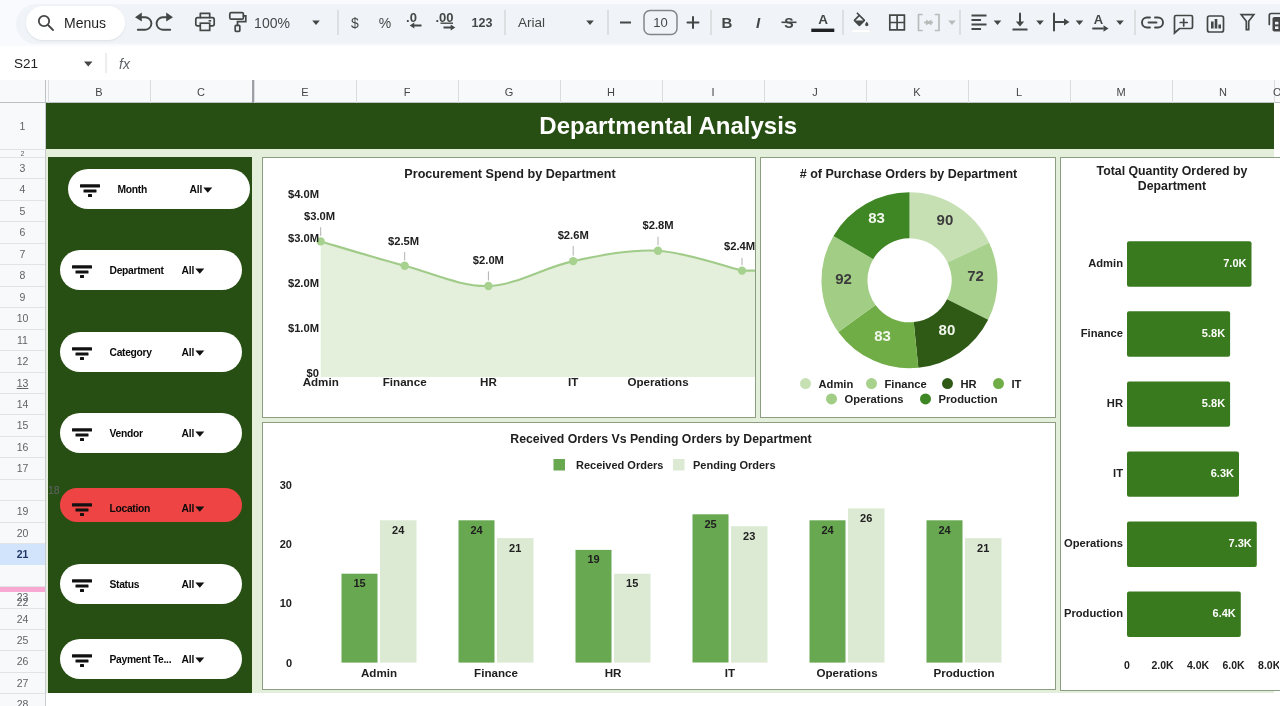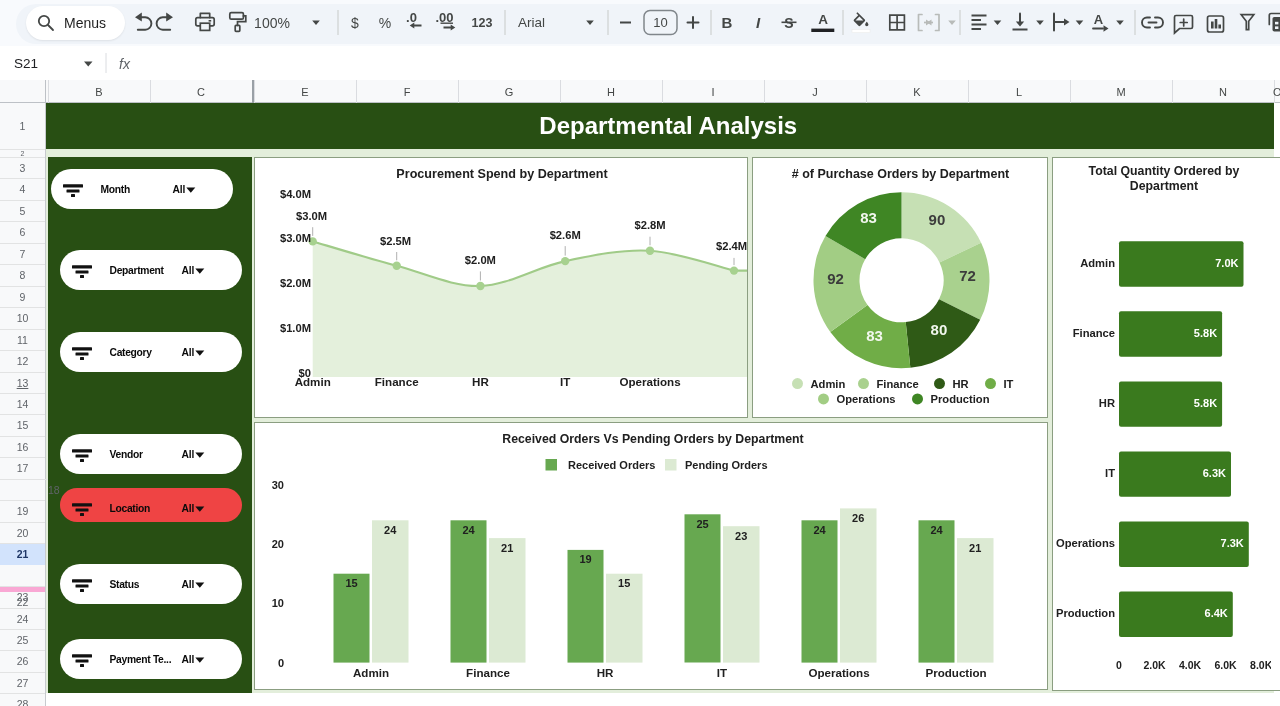--- a/index.html
+++ b/index.html
@@ -1,17 +1,17 @@
 <!DOCTYPE html>
 <html><head><meta charset="utf-8">
 <style>
 * { margin:0; padding:0; box-sizing:border-box; }
 body { width:1280px; height:706px; font-family:"Liberation Sans", sans-serif; background:#ffffff; overflow:hidden; position:relative; }
 .rn { position:absolute; left:0; width:45px; color:#5f6368; font-size:10.5px; text-align:center; }
-.box { position:absolute; background:#fff; border:1px solid #8b9e81; overflow:hidden; }
+.box { position:absolute; background:#fff; border:1px solid #8b9e81; overflow:hidden;margin-left:8px; }
 .box svg { position:absolute; left:0; top:0; }
 svg text { font-family:"Liberation Sans", sans-serif; }
 .t { fill:#202020; }
 .b { font-weight:bold; }
 </style></head>
 <body>
 <div style="position:absolute;left:0;top:0;width:1280px;height:46px;background:#f8fafd;"></div>
 <div style="position:absolute;left:16px;top:4px;width:1270px;height:40px;background:#f0f4f9;border-radius:20px 0 0 20px;"></div>
 <div style="position:absolute;left:26px;top:6px;width:99px;height:34px;background:#fff;border-radius:17px;box-shadow:0 1px 2px rgba(0,0,0,0.08);"></div>
 <svg width="130" height="46" style="position:absolute;left:0;top:0">
@@ -123,21 +123,21 @@
 <div style="position:absolute;left:1271px;top:80px;width:9px;height:23px;overflow:hidden;color:#444746;font-size:11px;display:flex;align-items:center;">
     <span style="margin-left:2px">O</span>
   </div>
 <div style="position:absolute;left:251.5px;top:80px;width:2px;height:23px;border-left:1px solid #9aa0a6;border-right:1px solid #9aa0a6;"></div>
 <div style="position:absolute;left:0;top:80px;width:46px;height:23px;background:#f8f9fa;border-right:1px solid #bdc1c6;border-bottom:1px solid #bdc1c6;"></div>
 <div style="position:absolute;left:46px;top:693.2px;width:1234px;height:12.8px;background:#ffffff;"></div>
 <div style="position:absolute;left:1273.5px;top:103px;width:6.5px;height:603px;background:#ffffff;"></div>
 <div style="position:absolute;left:46px;top:149.2px;width:1227.5px;height:544px;background:#e3eedb;"></div>
 <div style="position:absolute;left:46px;top:103px;width:1227.5px;height:46.2px;background:#284f13;color:#fff;font-weight:bold;font-size:24px;display:flex;align-items:center;justify-content:center;padding-left:17px;">Departmental Analysis</div>
 <div style="position:absolute;left:48px;top:157px;width:203.5px;height:536px;background:#284f13;"></div>
-<div style="position:absolute;left:51px;top:168.7px;width:182px;height:40px;background:#fff;border-radius:20px;text-decoration:underline;">
+<div style="position:absolute;left:68px;top:168.7px;width:182px;height:40px;background:#fff;border-radius:20px;text-decoration:underline;">
 <svg width="182" height="40" style="position:absolute;left:0;top:0">
 <rect x="12" y="15.2" width="20" height="3.4" rx="0.5" fill="#111"></rect>
 <rect x="15.5" y="20.5" width="13" height="2.9" rx="0.5" fill="#111"></rect>
 <rect x="20" y="25.1" width="4" height="2.9" rx="0.5" fill="#111"></rect>
 <text x="49.5" y="20.3" font-size="10.3" font-weight="bold" fill="#0a0a0a" letter-spacing="-0.3" dominant-baseline="central">Month</text>
 <text x="121.5" y="20.3" font-size="10.3" font-weight="bold" fill="#0a0a0a" letter-spacing="-0.2" dominant-baseline="central">All</text>
 <path d="M135.3 18.6 h9 l-4.5 5.2 Z" fill="#111"></path>
 </svg>
   </div>
 <div style="position:absolute;left:59.5px;top:250.0px;width:182px;height:40px;background:#fff;border-radius:20px;">
@@ -153,21 +153,21 @@
 <div style="position:absolute;left:59.5px;top:331.5px;width:182px;height:40px;background:#fff;border-radius:20px;">
 <svg width="182" height="40" style="position:absolute;left:0;top:0">
 <rect x="12" y="15.2" width="20" height="3.4" rx="0.5" fill="#111"></rect>
 <rect x="15.5" y="20.5" width="13" height="2.9" rx="0.5" fill="#111"></rect>
 <rect x="20" y="25.1" width="4" height="2.9" rx="0.5" fill="#111"></rect>
 <text x="49.5" y="20.3" font-size="10.3" font-weight="bold" fill="#0a0a0a" letter-spacing="-0.3" dominant-baseline="central">Category</text>
 <text x="121.5" y="20.3" font-size="10.3" font-weight="bold" fill="#0a0a0a" letter-spacing="-0.2" dominant-baseline="central">All</text>
 <path d="M135.3 18.6 h9 l-4.5 5.2 Z" fill="#111"></path>
 </svg>
   </div>
-<div style="position:absolute;left:59.5px;top:434px;width:182px;height:40px;background:#fff;border-radius:20px;text-align:right;">
+<div style="position:absolute;left:59.5px;top:413.0px;width:182px;height:40px;background:#fff;border-radius:20px;text-align:right;">
 <svg width="182" height="40" style="position:absolute;left:0;top:0">
 <rect x="12" y="15.2" width="20" height="3.4" rx="0.5" fill="#111"></rect>
 <rect x="15.5" y="20.5" width="13" height="2.9" rx="0.5" fill="#111"></rect>
 <rect x="20" y="25.1" width="4" height="2.9" rx="0.5" fill="#111"></rect>
 <text x="49.5" y="20.3" font-size="10.3" font-weight="bold" fill="#0a0a0a" letter-spacing="-0.3" dominant-baseline="central">Vendor</text>
 <text x="121.5" y="20.3" font-size="10.3" font-weight="bold" fill="#0a0a0a" letter-spacing="-0.2" dominant-baseline="central">All</text>
 <path d="M135.3 18.6 h9 l-4.5 5.2 Z" fill="#111"></path>
 </svg>
   </div>
 <div style="position:absolute;left:59.5px;top:487.5px;width:182px;height:34px;background:#ef4444;border-radius:20px;">

